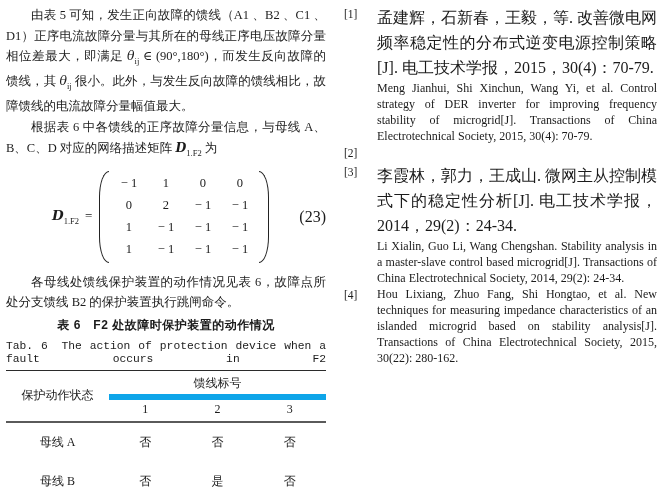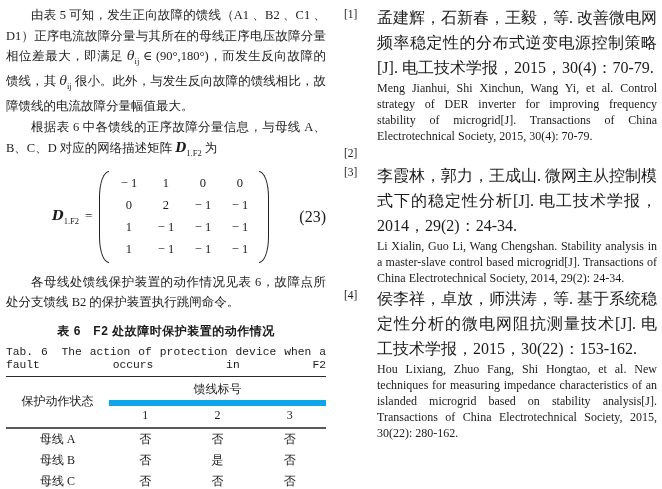--- a/index.html
+++ b/index.html
@@ -27,30 +27,30 @@
   .paren-l { border-left:1.6px solid #222; border-top:1.6px solid #222; border-bottom:1.6px solid #222;
              border-radius:10px 0 0 10px / 26px 0 0 26px; }
   .paren-r { border-right:1.6px solid #222; border-top:1.6px solid #222; border-bottom:1.6px solid #222;
              border-radius:0 10px 10px 0 / 0 26px 26px 0; }
   .matrix-grid { display:grid; grid-template-columns:repeat(4,37px); grid-auto-rows:22px;
                  align-items:center; padding:2px 1px; }
   .mcell { text-align:center; font-size:12.5px; white-space:nowrap; }
   .eq-num { margin-left:auto; font-size:16px; }
 
   .tbl-title-cn { font-family:"Liberation Sans","DejaVu Sans",sans-serif; font-weight:700;
-                  font-size:12px; text-align:center; margin-top:10px; letter-spacing:0.5px; }
+                  font-size:12px; text-align:center; margin-top:4px; letter-spacing:0.5px; }
   .tbl-title-en { font-size:11.3px; margin:4px 0 5px; text-align:justify; text-align-last:justify;font-family:Liberation Mono, monospace; }
 
   .data-table { width:100%; border-collapse:collapse; font-size:12px;
                 border-top:1.6px solid #2b2b2b; border-bottom:1.6px solid #2b2b2b; }
   .data-table th { font-weight:normal; }
   .th-left  { width:103px; text-align:center; vertical-align:middle; border-bottom:2.4px solid #5a5a5a; }
   .th-group { text-align:center; padding:4px 0 2px; border-bottom:6px solid #0ea5e9; }
   .th-sub   { text-align:center; padding:2px 0 4px; border-bottom:2.4px solid #5a5a5a; }
-  .data-table td { text-align:center; padding:2px 0; }
+  .data-table td { text-align:center; padding:11px 0; }
 
   .ref { display:flex; }
   .ref-label { flex:0 0 33px; font-size:11.5px; line-height:19.4px; }
   .ref-body  { flex:1; }
   .ref-cn { font-size:16px;   line-height:25px; text-align:justify; }
   .ref-en { font-size:12px; line-height:16px; text-align:justify; }
 </style>
 </head>
 <body>
 
@@ -145,17 +145,16 @@
     <div class="ref">
       <span class="ref-label">[3]</span>
       <span class="ref-body">
         <div class="ref-cn">李霞林，郭力，王成山. 微网主从控制模式下的稳定性分析[J]. 电工技术学报，2014，29(2)：24-34.</div>
         <div class="ref-en">Li Xialin, Guo Li, Wang Chengshan. Stability analysis in a master-slave control based microgrid[J]. Transactions of China Electrotechnical Society, 2014, 29(2): 24-34.</div>
       </span>
     </div>
     <div class="ref">
       <span class="ref-label">[4]</span>
       <span class="ref-body">
-        <div class="ref-cn">侯李祥，卓放，师洪涛，等. 基于系统稳定性分析的微电网阻抗测量技术[J]. 电工技术学报，2015，30(22)：153-162.</div>
         <div class="ref-en">Hou Lixiang, Zhuo Fang, Shi Hongtao, et al. New techniques for measuring impedance characteristics of an islanded microgrid based on stability analysis[J]. Transactions of China Electrotechnical Society, 2015, 30(22): 280-162.</div>
       </span>
     </div>
   </div>
 
 </body></html>

